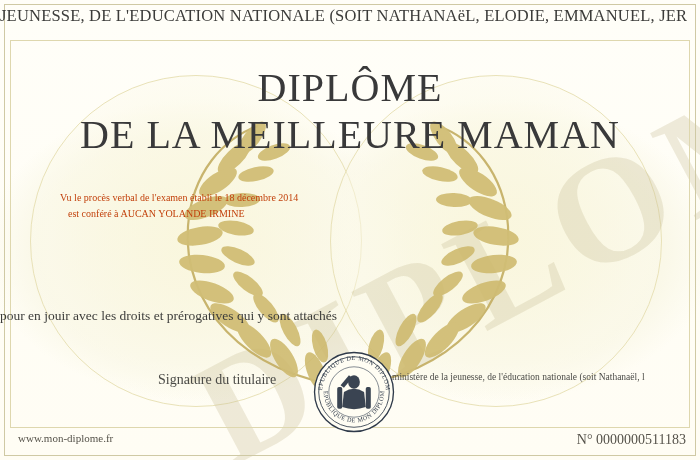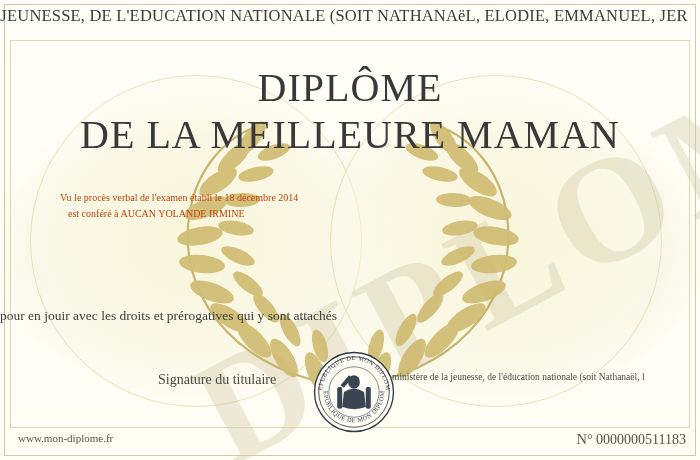--- a/index.html
+++ b/index.html
@@ -47,21 +47,20 @@
     position: absolute;
     left: 10px; top: 40px; right: 10px; bottom: 32px;
     border: 1px solid #ded7ae;
   }
 
   
   .header-strip {
     position: absolute;
     left: 0; top: 6px;
     width: 688px;
-    text-align: center;
     font-size: 16.5px;
     letter-spacing: 0.2px;
     color: #3b3b39;
     white-space: nowrap;
     overflow: hidden;
   }
 
   
   .wreath {
     position: absolute;

